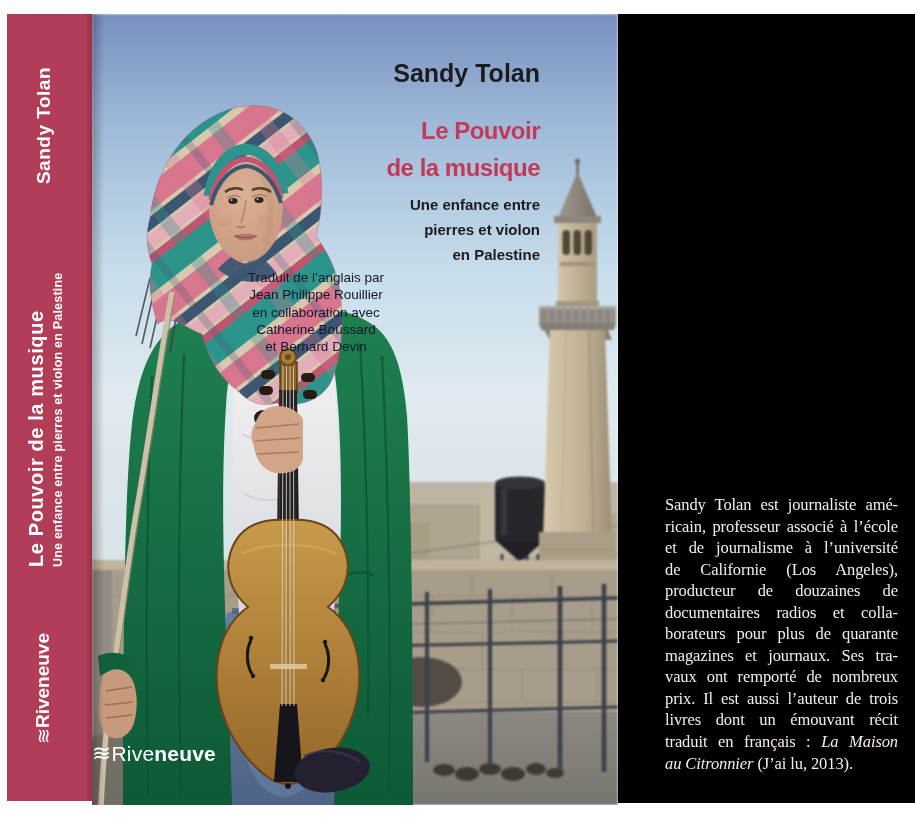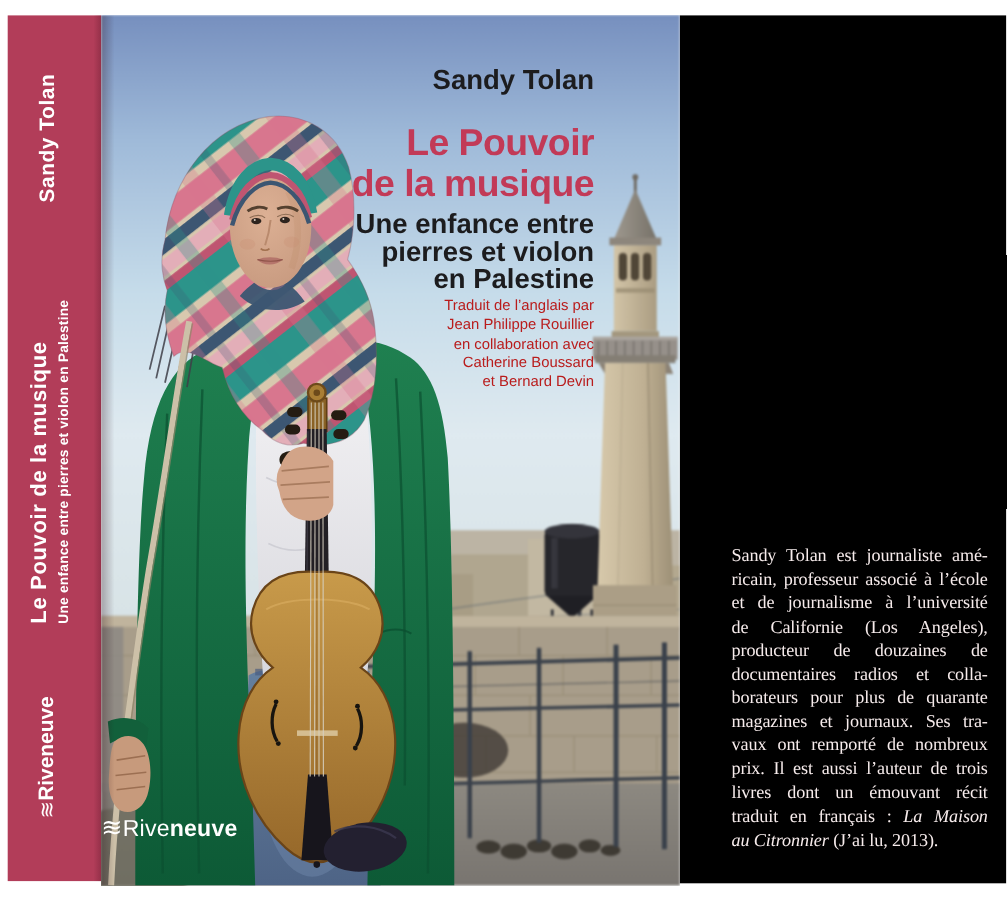--- a/index.html
+++ b/index.html
@@ -18,23 +18,23 @@
   .spine-logo{position:absolute;top:619px;left:25px;font-size:19px;font-weight:bold;}
   .wave-glyph{font-family:"DejaVu Sans",sans-serif;font-weight:normal;}
 
   
   .cover{position:absolute;left:92px;top:14px;width:526px;height:791px;}
   .cover svg{display:block;width:526px;height:791px;}
 
   
   .cover-textblock{position:absolute;left:92px;top:14px;width:448px;text-align:right;pointer-events:none;}
   .cover-author{margin-top:46px;font-size:25px;font-weight:bold;color:#1c1c1e;line-height:26px;}
-  .cover-title{margin-top:26px;font-size:34px;font-weight:bold;color:#c23a57;line-height:37px;letter-spacing:-.5px;}
-  .cover-subtitle{margin-top:6px;font-size:25px;font-weight:bold;color:#1c1c1e;line-height:25px;}
-  .cover-credits{margin-top:2px;font-size:13.5px;color:#b91c1c;line-height:17.3px;}
+  .cover-title{margin-top:26px;font-size:24px;font-weight:bold;color:#c23a57;line-height:37px;letter-spacing:-.5px;}
+  .cover-subtitle{margin-top:6px;font-size:15px;font-weight:bold;color:#1c1c1e;line-height:25px;}
+  .cover-credits{margin-top:2px;font-size:13.5px;color:#0f172a;line-height:17.3px;text-align:center;}
   .cover-logo{position:absolute;left:92px;top:740px;width:453px;text-align:left;color:#ffffff;
               font-size:21px;letter-spacing:.2px;}
   .cover-logo .wave-glyph{font-size:23px;}
   .logo-bold{font-weight:bold;}
 
   
   .back-panel{position:absolute;left:618px;top:14px;width:297px;height:789px;background:#000000;}
   .bio{position:absolute;left:47px;top:480px;width:233px;color:#f7ecec;
        font-family:"Liberation Serif",serif;font-size:16.5px;letter-spacing:-.1px;}
   .bio-line{height:21.55px;line-height:21.55px;overflow:hidden;

